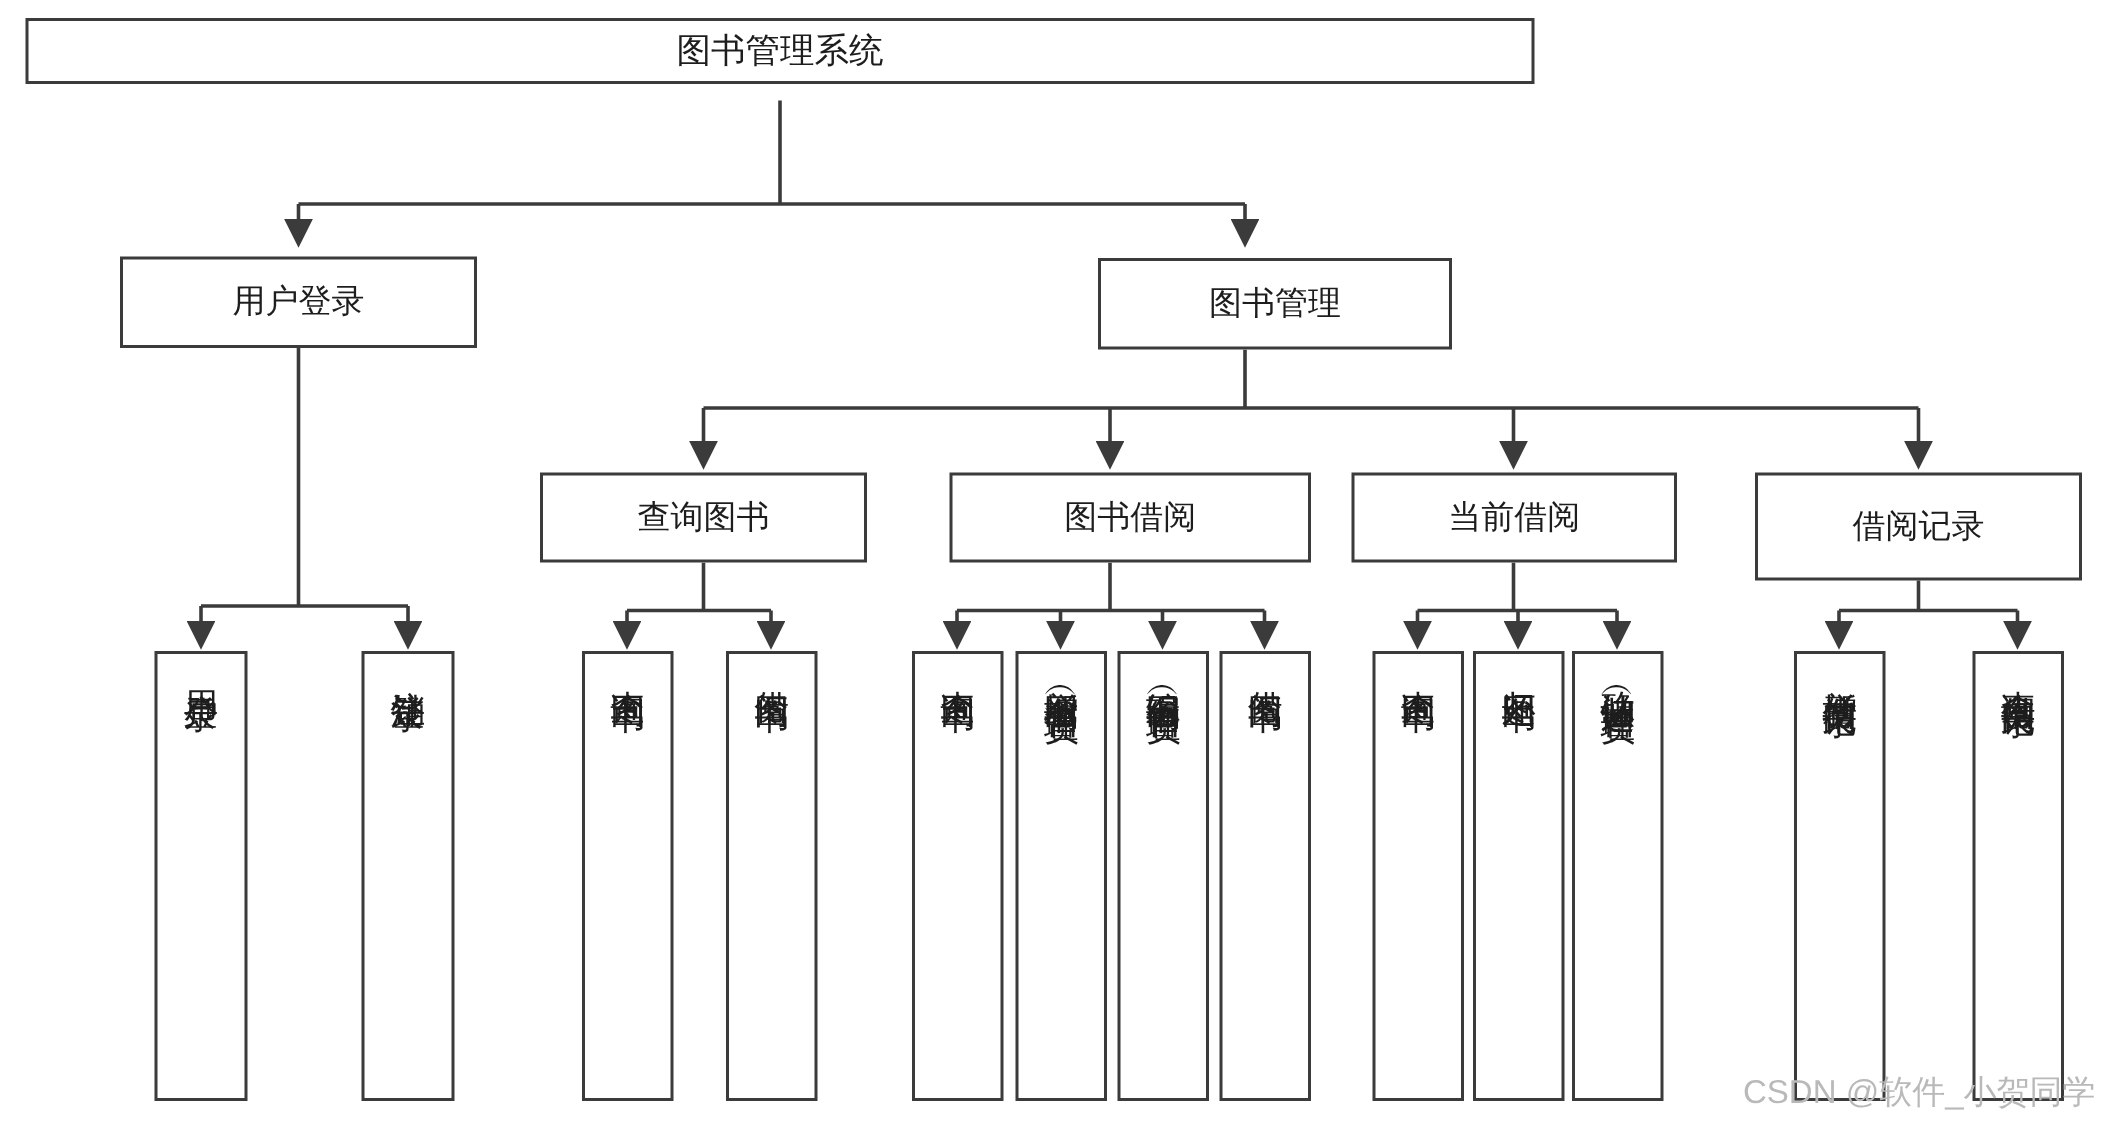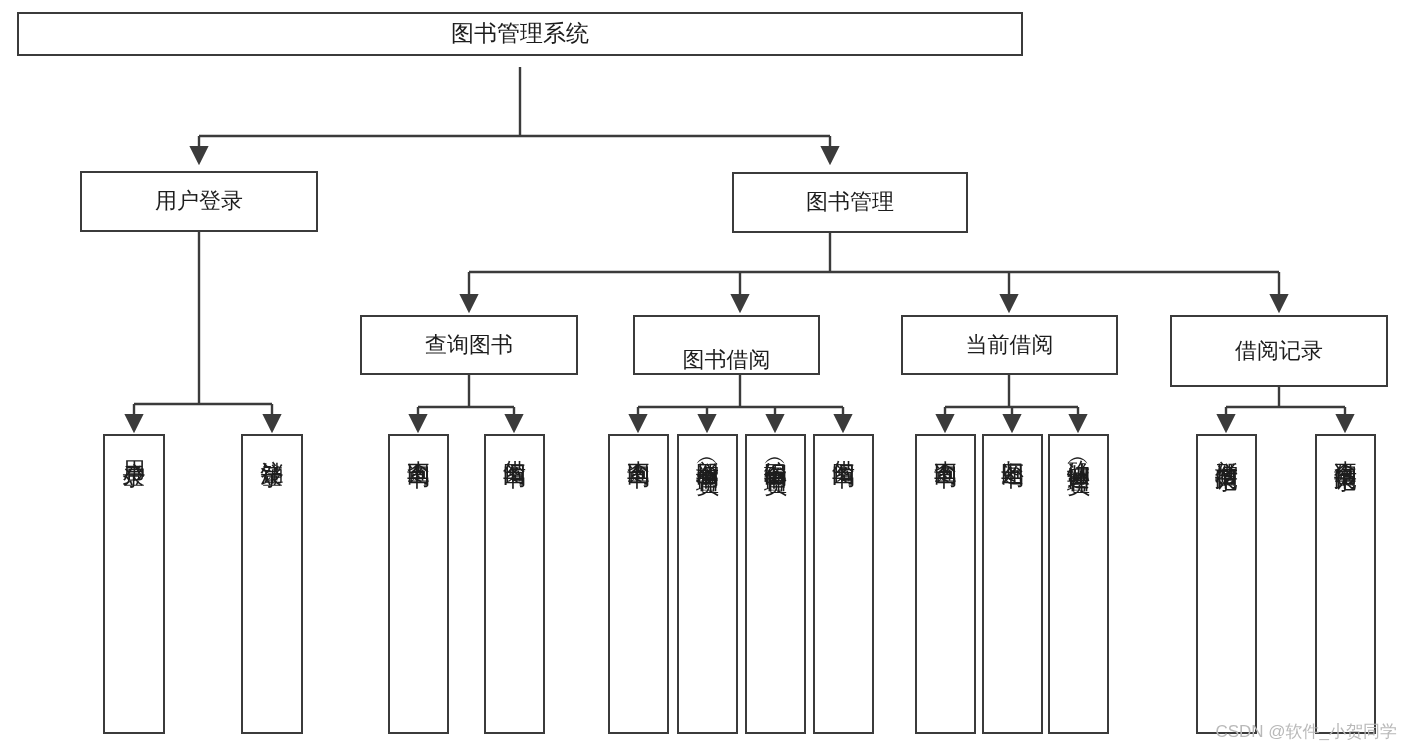--- a/index.html
+++ b/index.html
@@ -45,21 +45,21 @@
     text-orientation:upright;
     font-size:23px;
     letter-spacing:2px;
     line-height:1;
   }
 
   .watermark{
     position:absolute;
     right:8px;
     bottom:4px;
-    font-size:17px;
+    font-size:22px;
     color:#b9b9b9;
     z-index:5;
     white-space:nowrap;
   }
 </style>
 </head>
 <body>
 
 <div id="stage">
 
@@ -120,21 +120,21 @@
   <div class="node h-node" style="left:80px;top:171px;width:238px;height:61px;">
     <span class="lbl">用户登录</span>
   </div>
   <div class="node h-node" style="left:712px;top:172px;width:236px;height:61px;margin-left:20px;">
     <span class="lbl">图书管理</span>
   </div>
 
   <div class="node h-node" style="left:360px;top:315px;width:218px;height:60px;">
     <span class="lbl">查询图书</span>
   </div>
-  <div class="node h-node" style="left:633px;top:315px;width:187px;height:60px;align-items:flex-end;">
+  <div class="node h-node" style="left:633px;top:315px;width:241px;height:60px;">
     <span class="lbl">图书借阅</span>
   </div>
   <div class="node h-node" style="left:901px;top:315px;width:217px;height:60px;justify-content:center;">
     <span class="lbl">当前借阅</span>
   </div>
   <div class="node h-node" style="left:1170px;top:315px;width:218px;height:72px;">
     <span class="lbl">借阅记录</span>
   </div>
 
   <div class="node v-node" style="left:103px;top:434px;width:62px;height:300px;">

